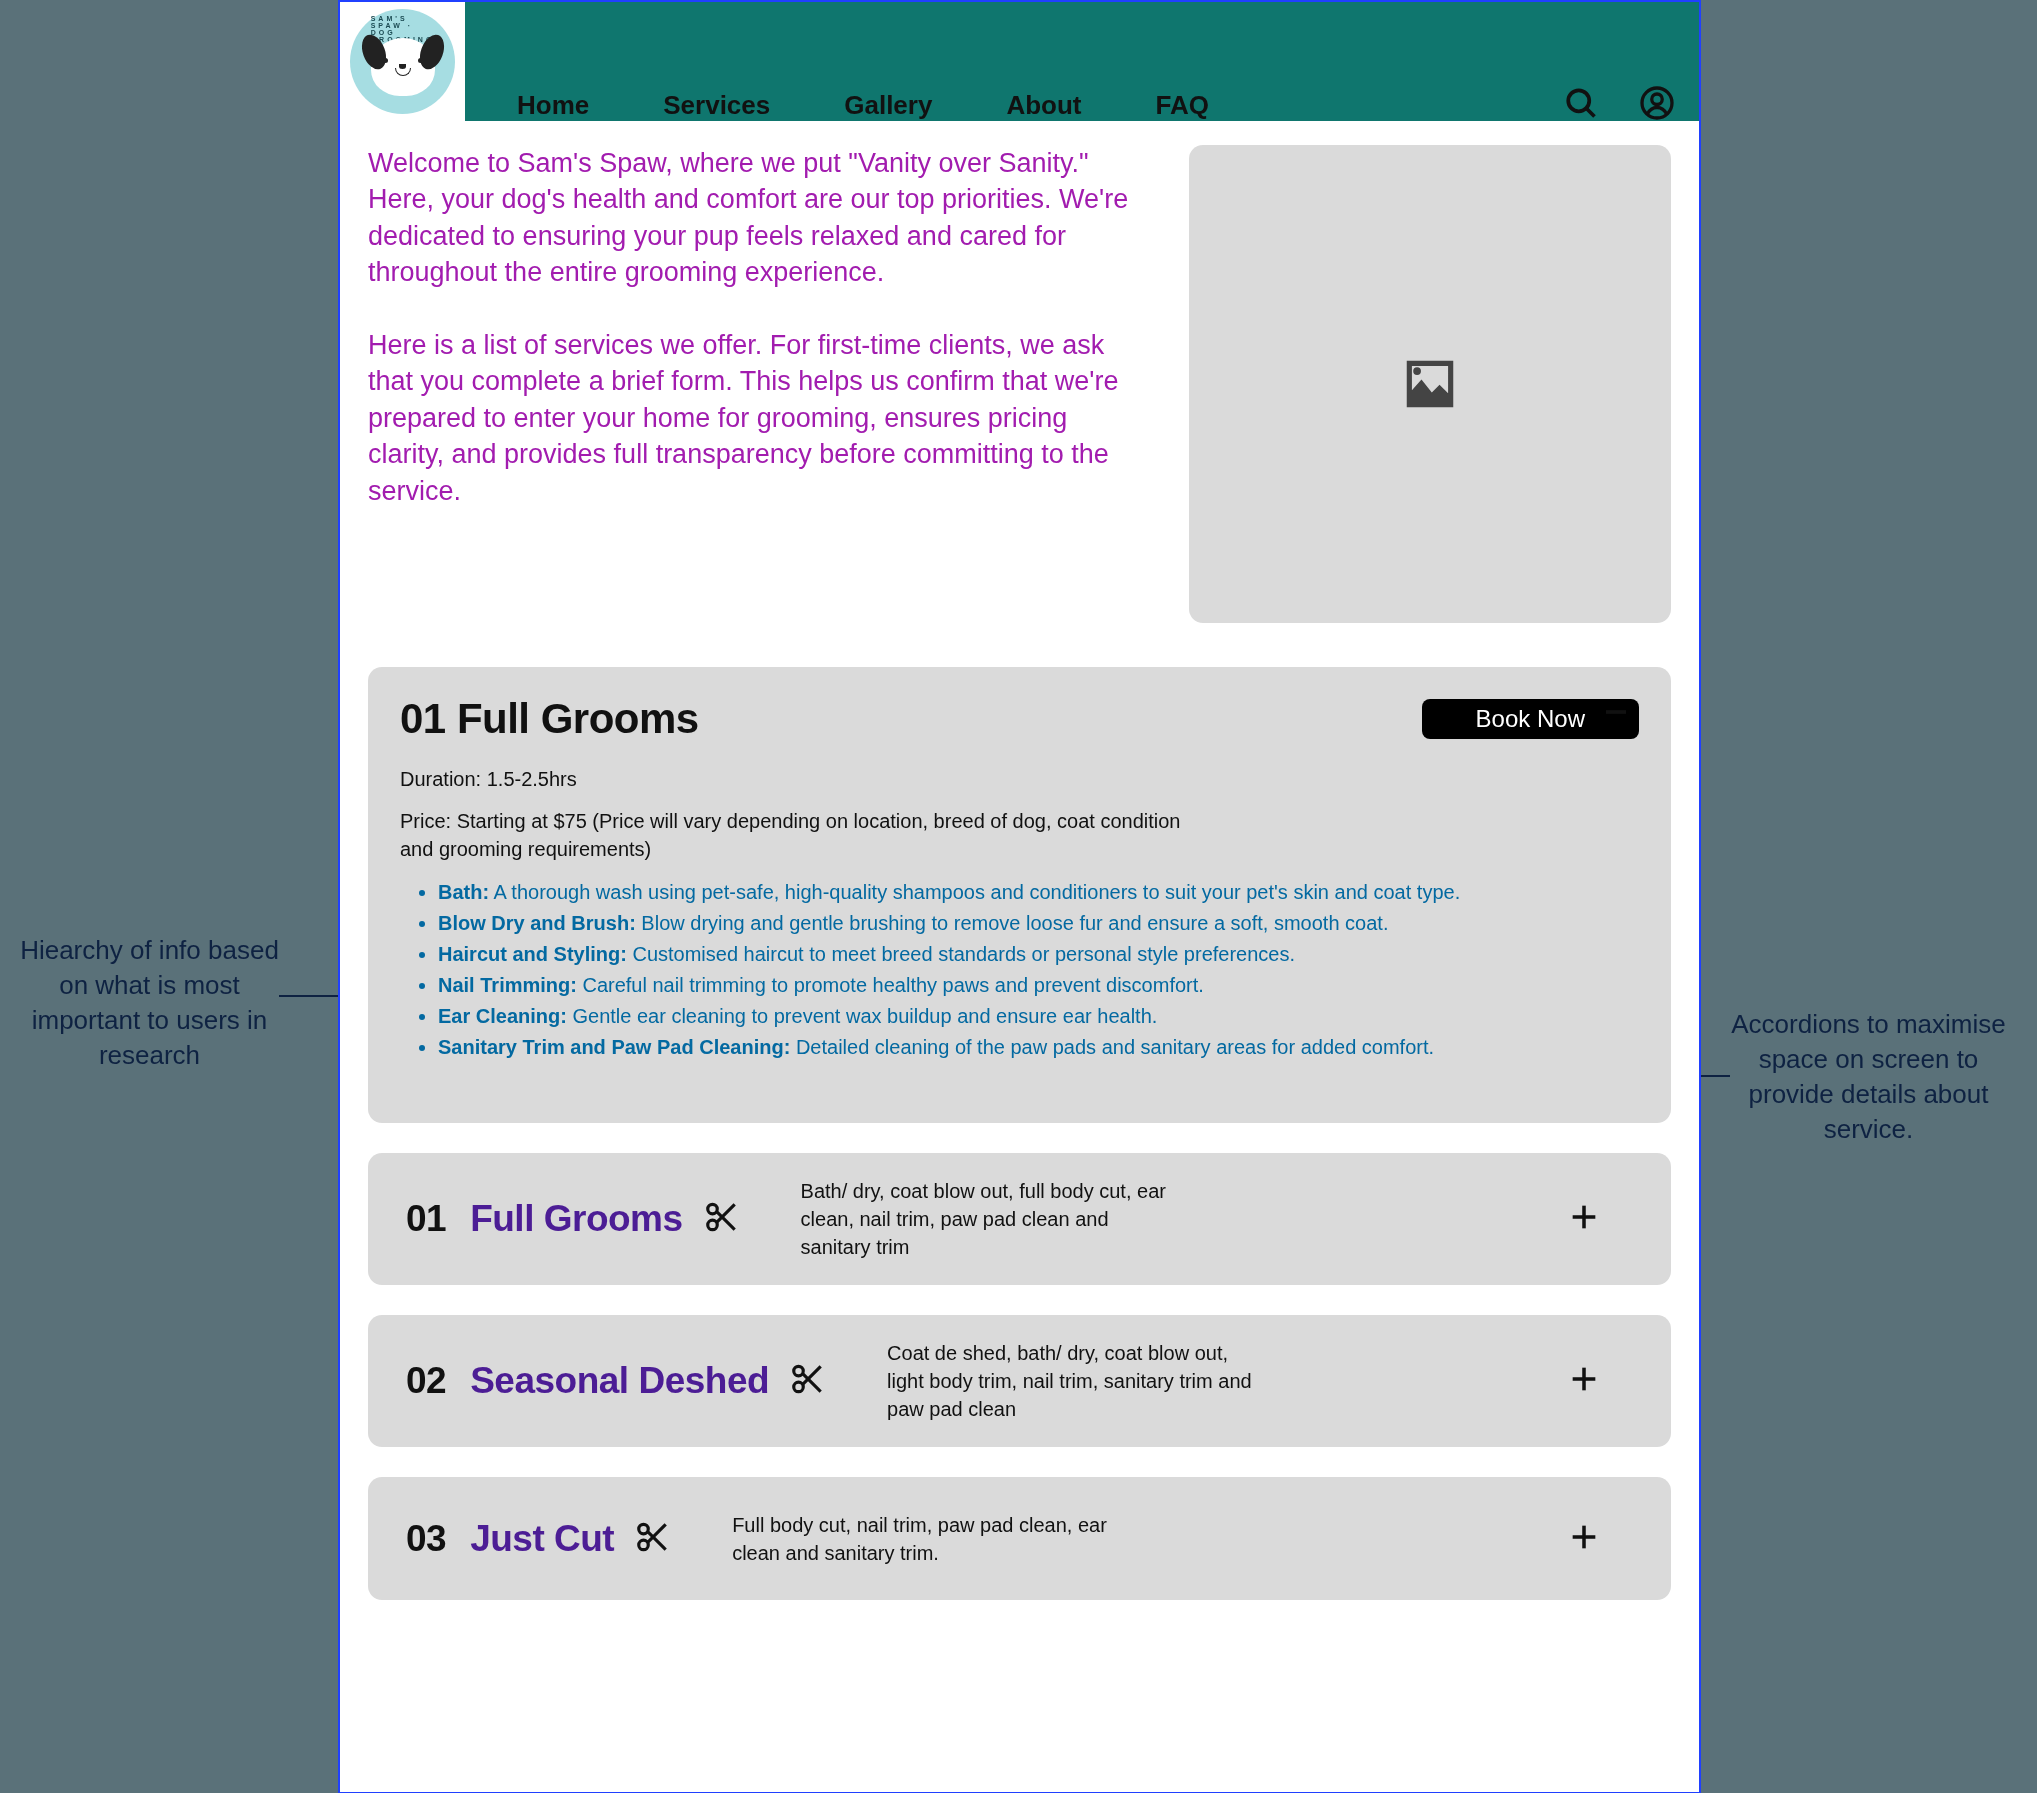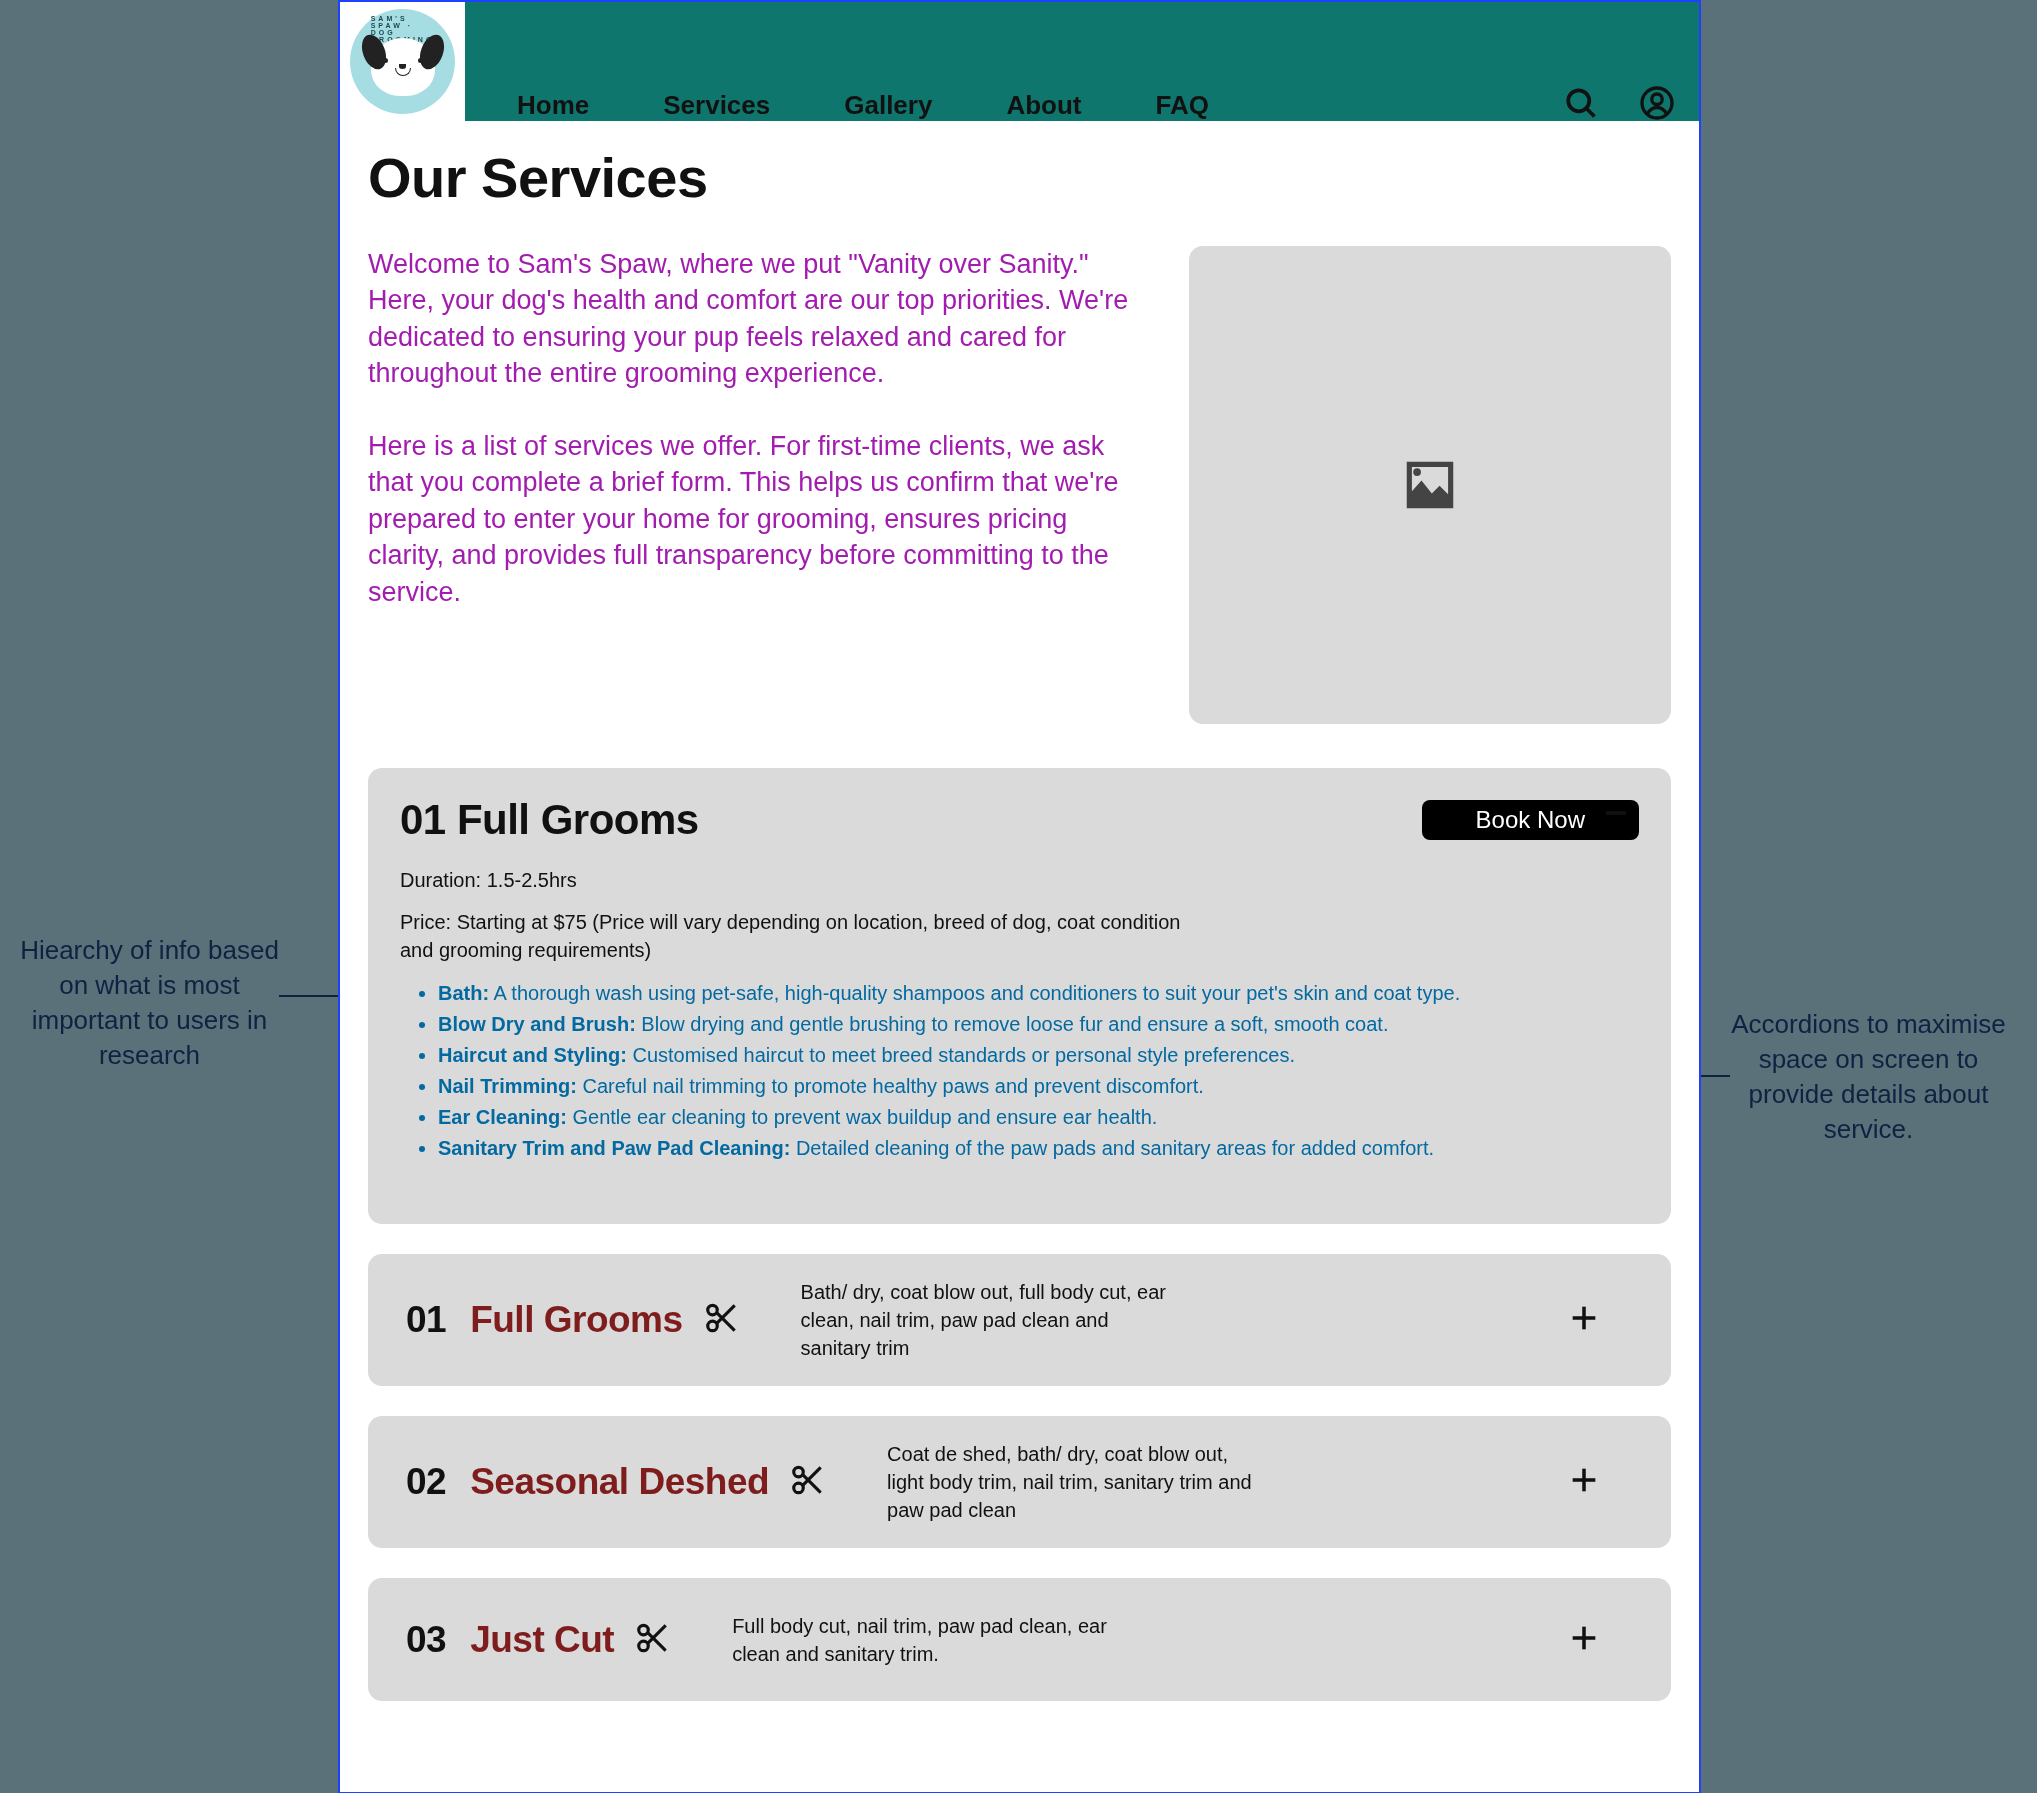--- a/index.html
+++ b/index.html
@@ -216,21 +216,21 @@
     .acc-num {
       font-size: 37px;
       font-weight: 800;
       color: #111;
       margin-right: 24px;
       letter-spacing: -0.5px;
     }
     .acc-title {
       font-size: 37px;
       font-weight: 800;
-      color: #7f1d1d;
+      color: #4c1d95;
       margin-right: 20px;
       letter-spacing: -0.5px;
     }
     .acc-scissors svg { width:38px; height:38px; }
     .acc-summary {
       margin-left: auto;
       margin-right: 119px;
       font-size: 20px;
       line-height: 1.4;
       max-width: 378px;
@@ -314,21 +314,20 @@
         <svg viewBox="0 0 24 24" fill="none" stroke="#111" stroke-width="2.2">
             <circle cx="12" cy="12" r="10"></circle>
             <circle cx="12" cy="9.5" r="3.5"></circle>
             <path d="M5.5 19.5c1.5-3 4-4.5 6.5-4.5s5 1.5 6.5 4.5"></path>
           </svg>
       </div>
     </div>
   </header>
 
   <div class="content">
-    <h1 class="page-title">Our Services</h1>
 
     <div class="intro-row">
       <div class="intro-text">
         <p>Welcome to Sam's Spaw, where we put "Vanity over Sanity." Here, your dog's health and comfort are our top priorities. We're dedicated to ensuring your pup feels relaxed and cared for throughout the entire grooming experience.</p>
         <p>Here is a list of services we offer. For first-time clients, we ask that you complete a brief form. This helps us confirm that we're prepared to enter your home for grooming, ensures pricing clarity, and provides full transparency before committing to the service.</p>
       </div>
       <div class="intro-image">
         <svg viewBox="0 0 24 24">
             <path fill="#444" d="M21 3H3v18h18V3zM5 5h14v10.6l-3.3-3.3-3 3-4-5L5 14.4V5zm3.5 2A1.5 1.5 0 107 8.5 1.5 1.5 0 008.5 7z"></path>
           </svg>

